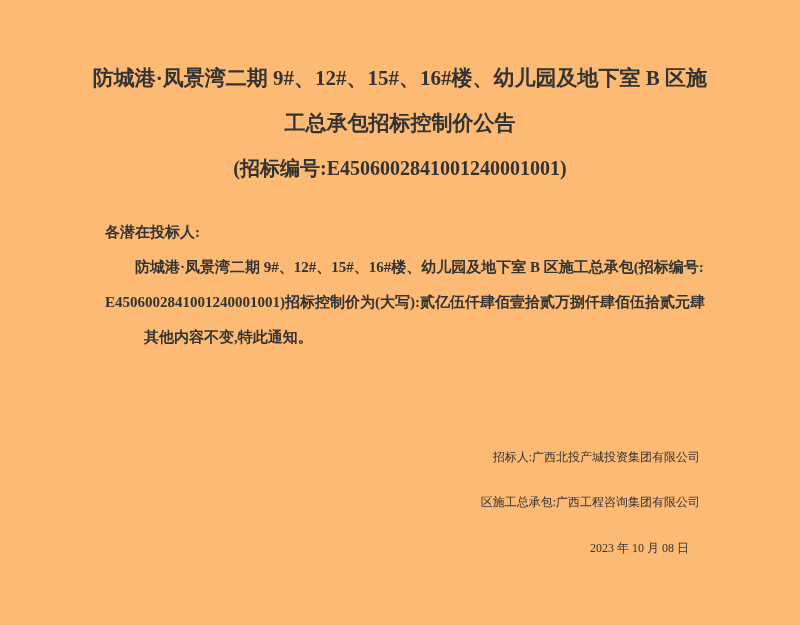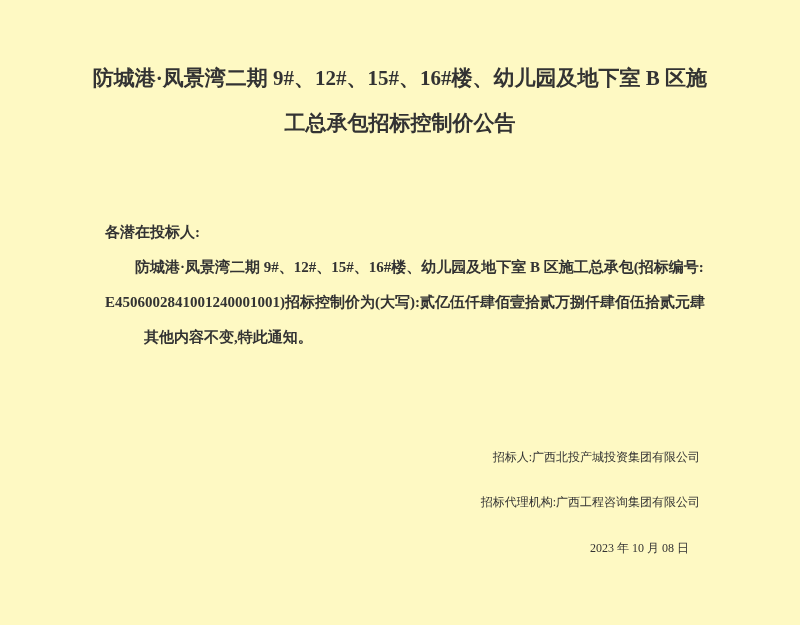--- a/index.html
+++ b/index.html
@@ -4,21 +4,21 @@
 <style>
   html, body {
     margin: 0;
     padding: 0;
     background: #ffffff;
   }
   .page {
     position: relative;
     width: 800px;
     height: 625px;
-    background: #fef9c3;
+    background: #fdba74;
     overflow: hidden;
     font-family: "Liberation Serif", "DejaVu Serif", serif;
     color: #333333;
   }
   .title-block {
     position: absolute;
     top: 56px;
     left: 40px;
     right: 40px;
     text-align: center;
@@ -71,28 +71,29 @@
   }
 </style>
 </head>
 <body>
 
 <div class="page">
 
   <div class="title-block">
     <div class="title-line">防城港·凤景湾二期 9#、12#、15#、16#楼、幼儿园及地下室 B 区施</div>
     <div class="title-line">工总承包招标控制价公告</div>
+    <div class="tender-no-line">(招标编号:E4506002841001240001001)</div>
   </div>
 
   <div class="body-block">
     <div class="body-line">各潜在投标人:</div>
     <div class="body-line indent-2em">防城港·凤景湾二期 9#、12#、15#、16#楼、幼儿园及地下室 B 区施工总承包(招标编号:</div>
     <div class="body-line">E4506002841001240001001)招标控制价为(大写):贰亿伍仟肆佰壹拾贰万捌仟肆佰伍拾贰元肆</div>
     <div class="closing-line">其他内容不变,特此通知。</div>
   </div>
 
   <div class="signature-block">
     <p class="sig-line"><span>招标人:</span><span>广西北投产城投资集团有限公司</span></p>
-    <p class="sig-line"><span>招标代理机构:</span><span>广西工程咨询集团有限公司</span></p>
+    <p class="sig-line"><span>区施工总承包:</span><span>广西工程咨询集团有限公司</span></p>
     <p class="date-line">2023 年 10 月 08 日</p>
   </div>
 
 </div>
 
 </body></html>

